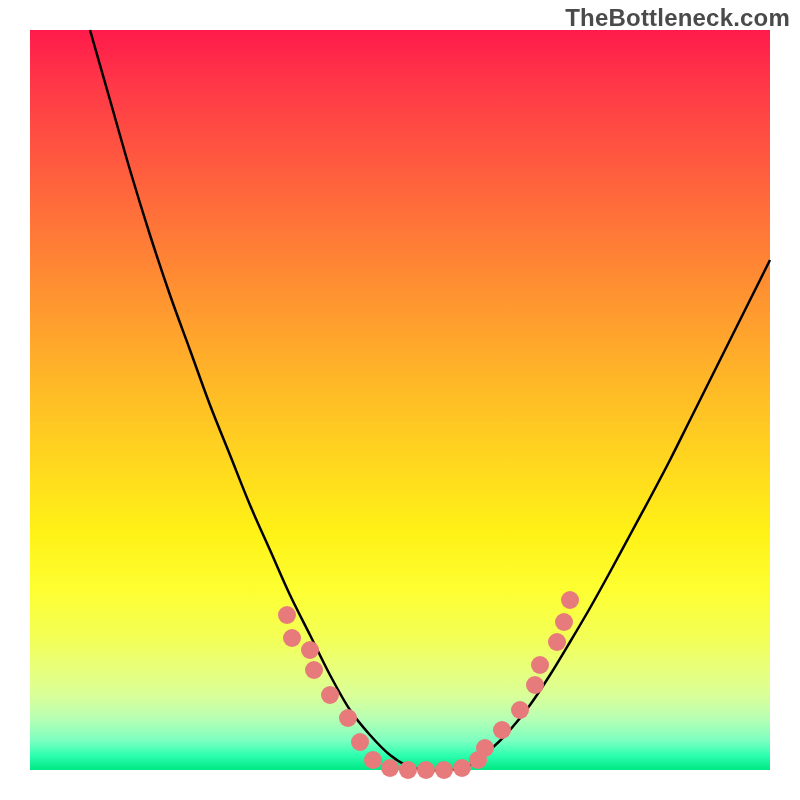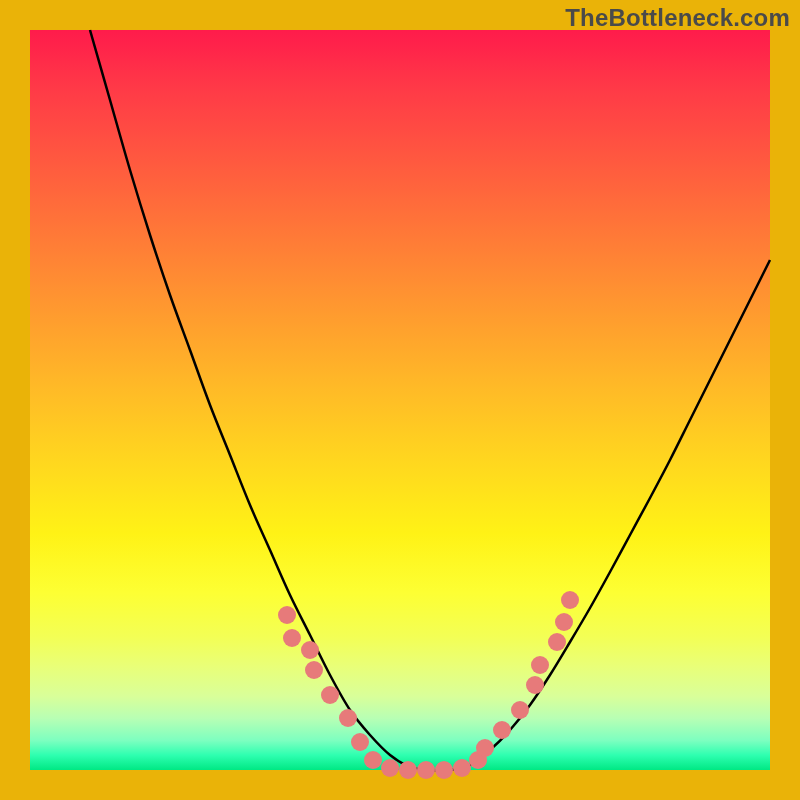--- a/index.html
+++ b/index.html
@@ -10,21 +10,21 @@
     background: #000;
     overflow: hidden;
     font-family: Arial, Helvetica, sans-serif;
   }
   .frame {
     position: absolute;
     left: 0;
     top: 0;
     width: 800px;
     height: 800px;
-    background: #eab308;
+    background: #ffffff;
   }
   .plot {
     position: absolute;
     left: 30px;
     top: 30px;
     width: 740px;
     height: 740px;
     background: linear-gradient(to bottom,
       #ff1b4b 0%,
       #ff3a47 8%,

